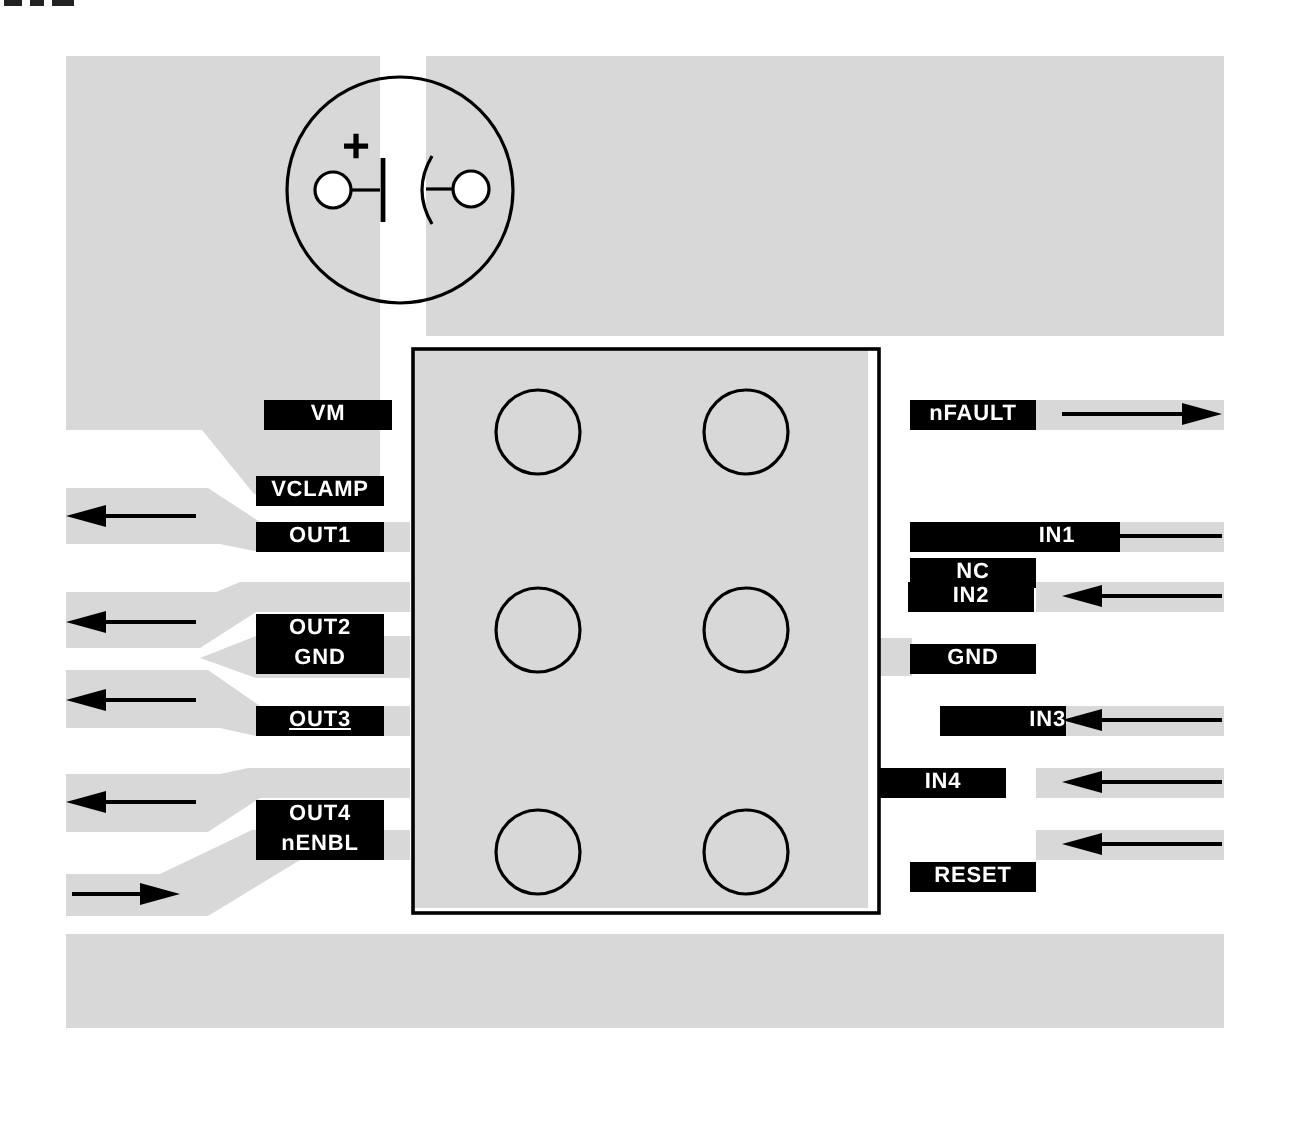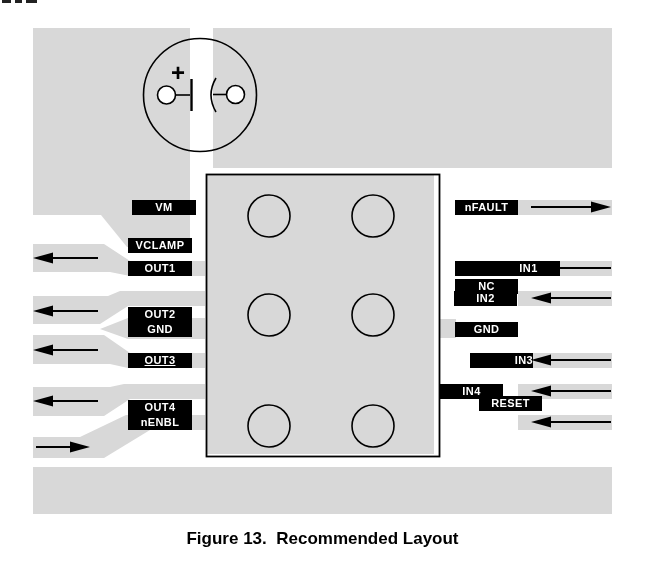--- a/index.html
+++ b/index.html
@@ -147,16 +147,15 @@
   <div class="pin-label" style="left:128px;top:400px;">OUT4</div>
   <div class="pin-label" style="left:128px;top:415px;">nENBL</div>
 
   <div class="pin-label right-col" style="left:455px;top:200px;">nFAULT</div>
   <div class="pin-label right-col" style="left:455px;top:231px;margin-top:48px;">NC</div>
   <div class="pin-label right-col" style="left:455px;top:261px;padding-left:42px;">IN1</div>
   <div class="pin-label right-col" style="left:454px;top:291px;">IN2</div>
   <div class="pin-label right-col" style="left:455px;top:322px;">GND</div>
   <div class="pin-label right-col" style="left:470px;top:353px;text-align:right;">IN3</div>
   <div class="pin-label right-col" style="left:440px;top:384px;">IN4</div>
-  <div class="pin-label right-col" style="left:455px;top:396px;margin-left:24px;">RESET</div>
+  <div class="pin-label right-col" style="left:455px;top:431px;">RESET</div>
 
-  <div class="fig-caption">Figure 13.  Recommended Layout</div>
 </div>
 
 </body></html>

